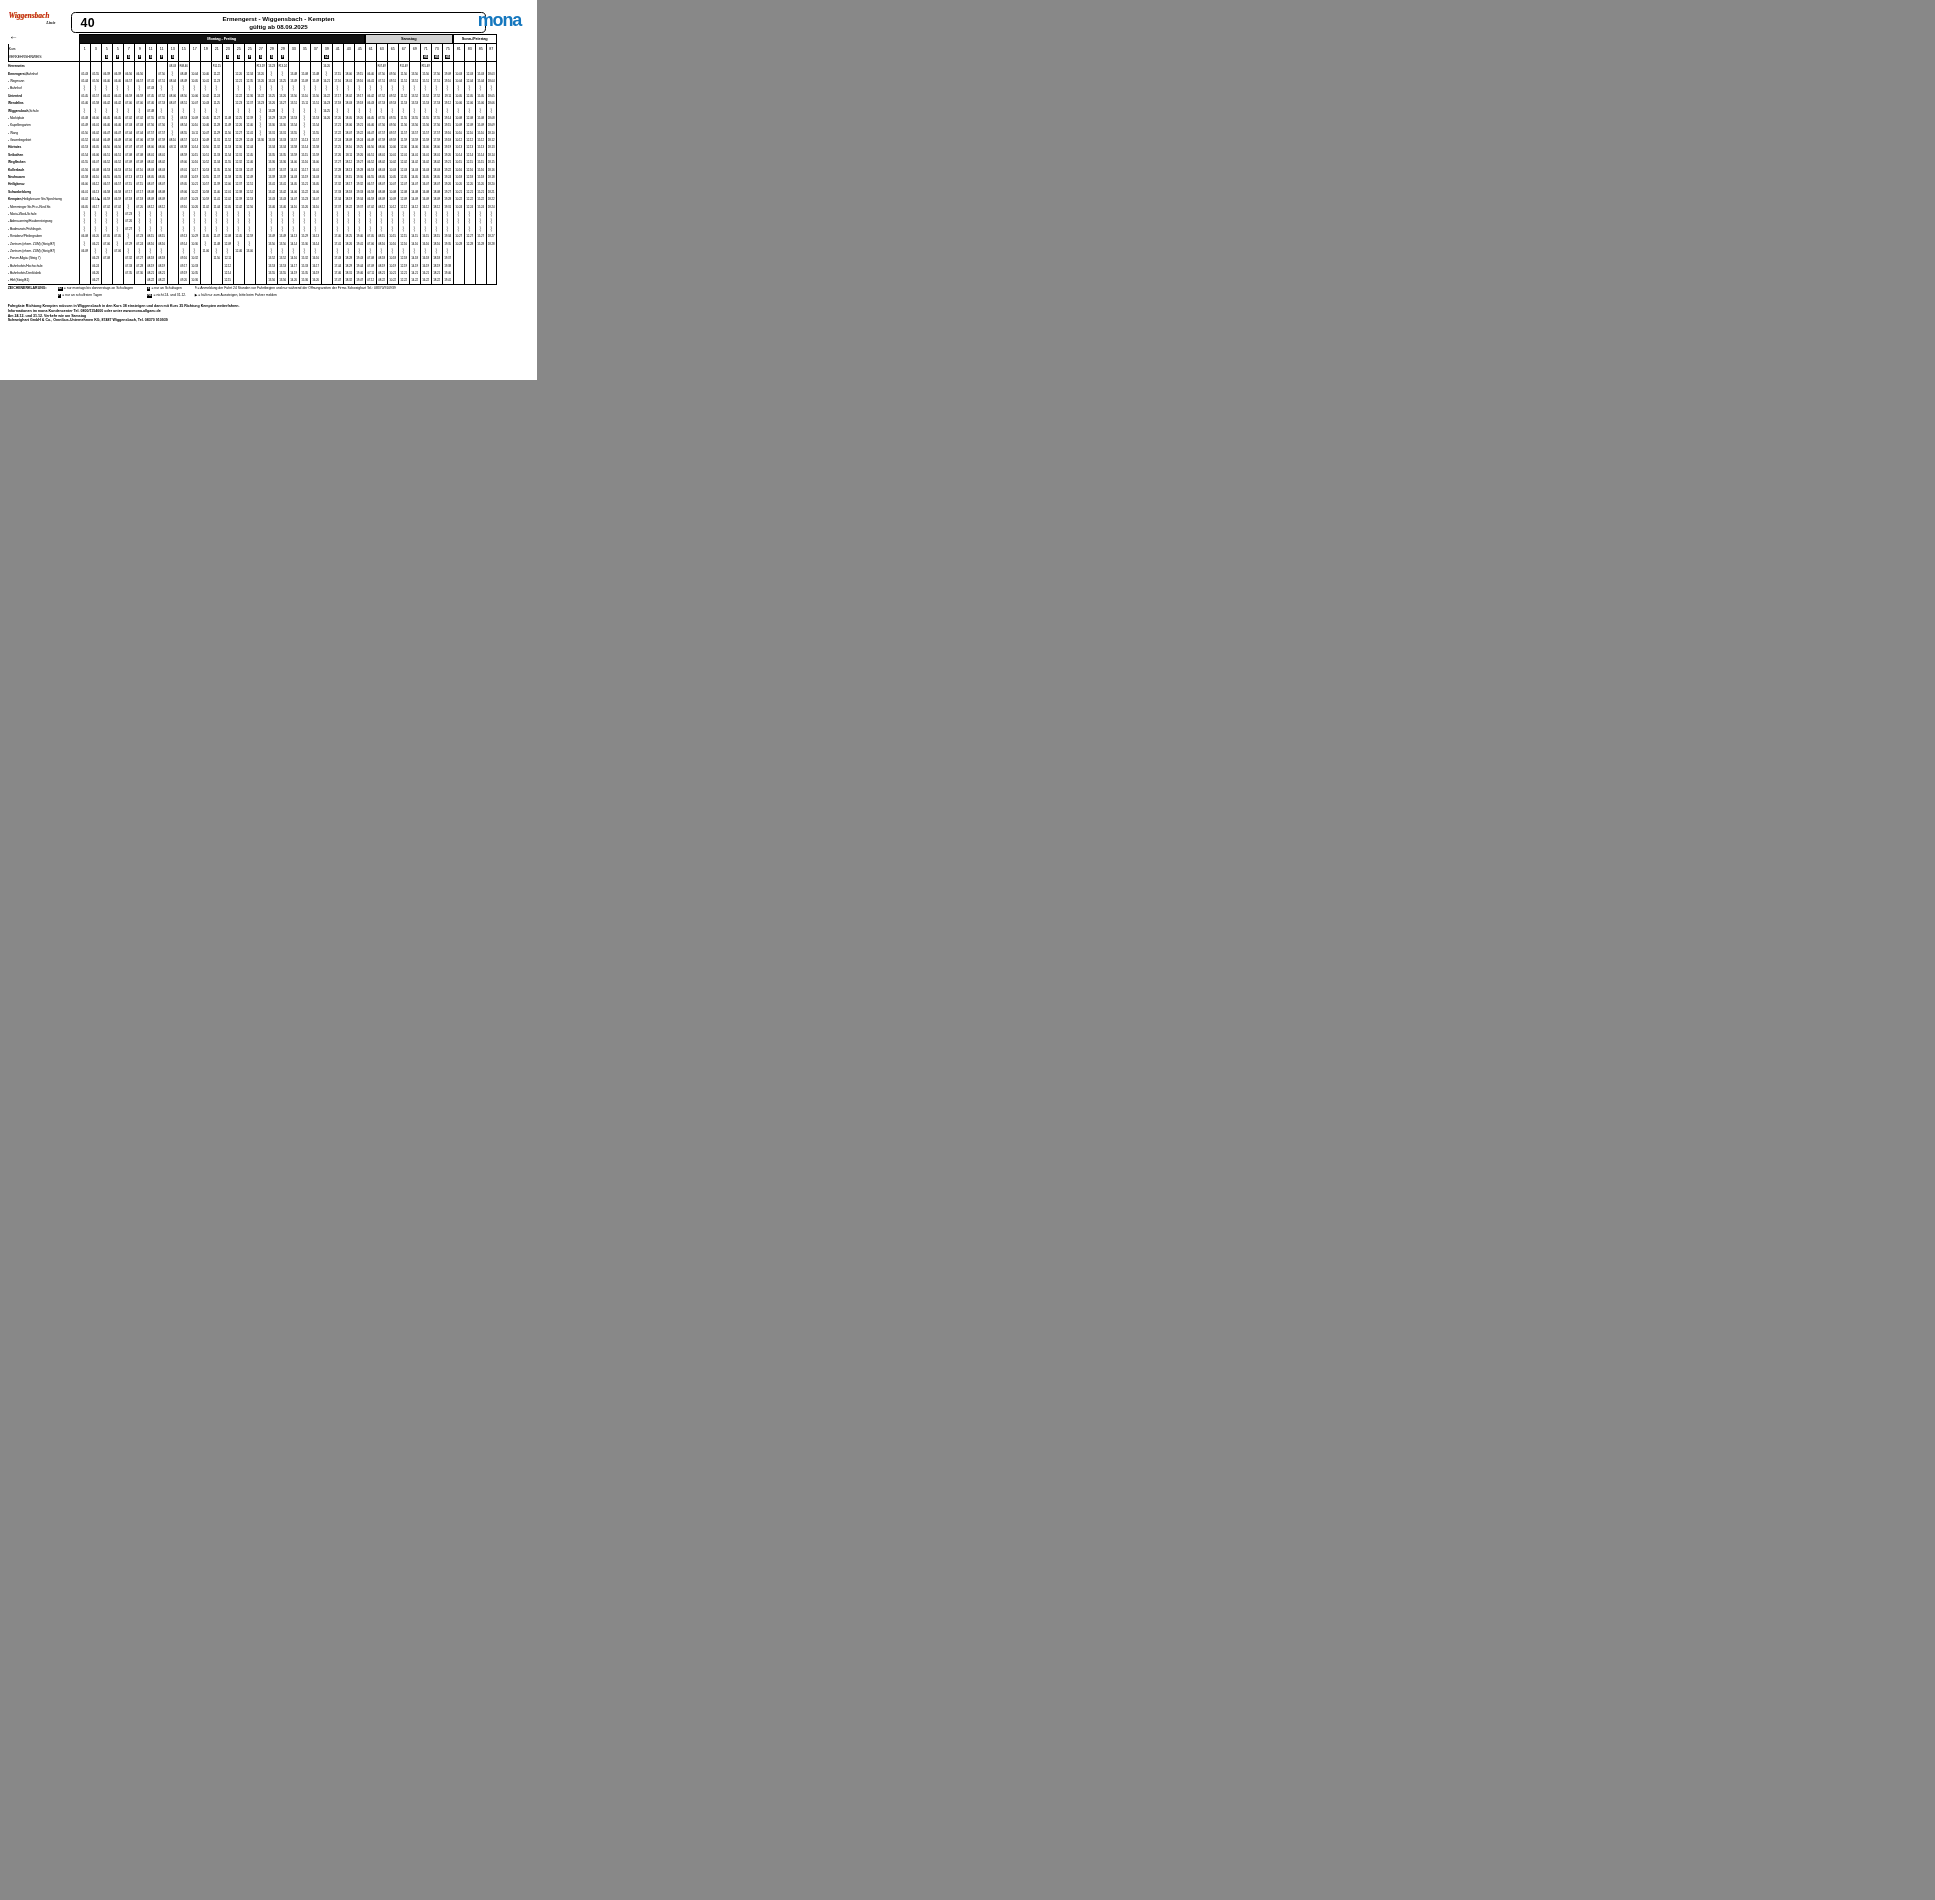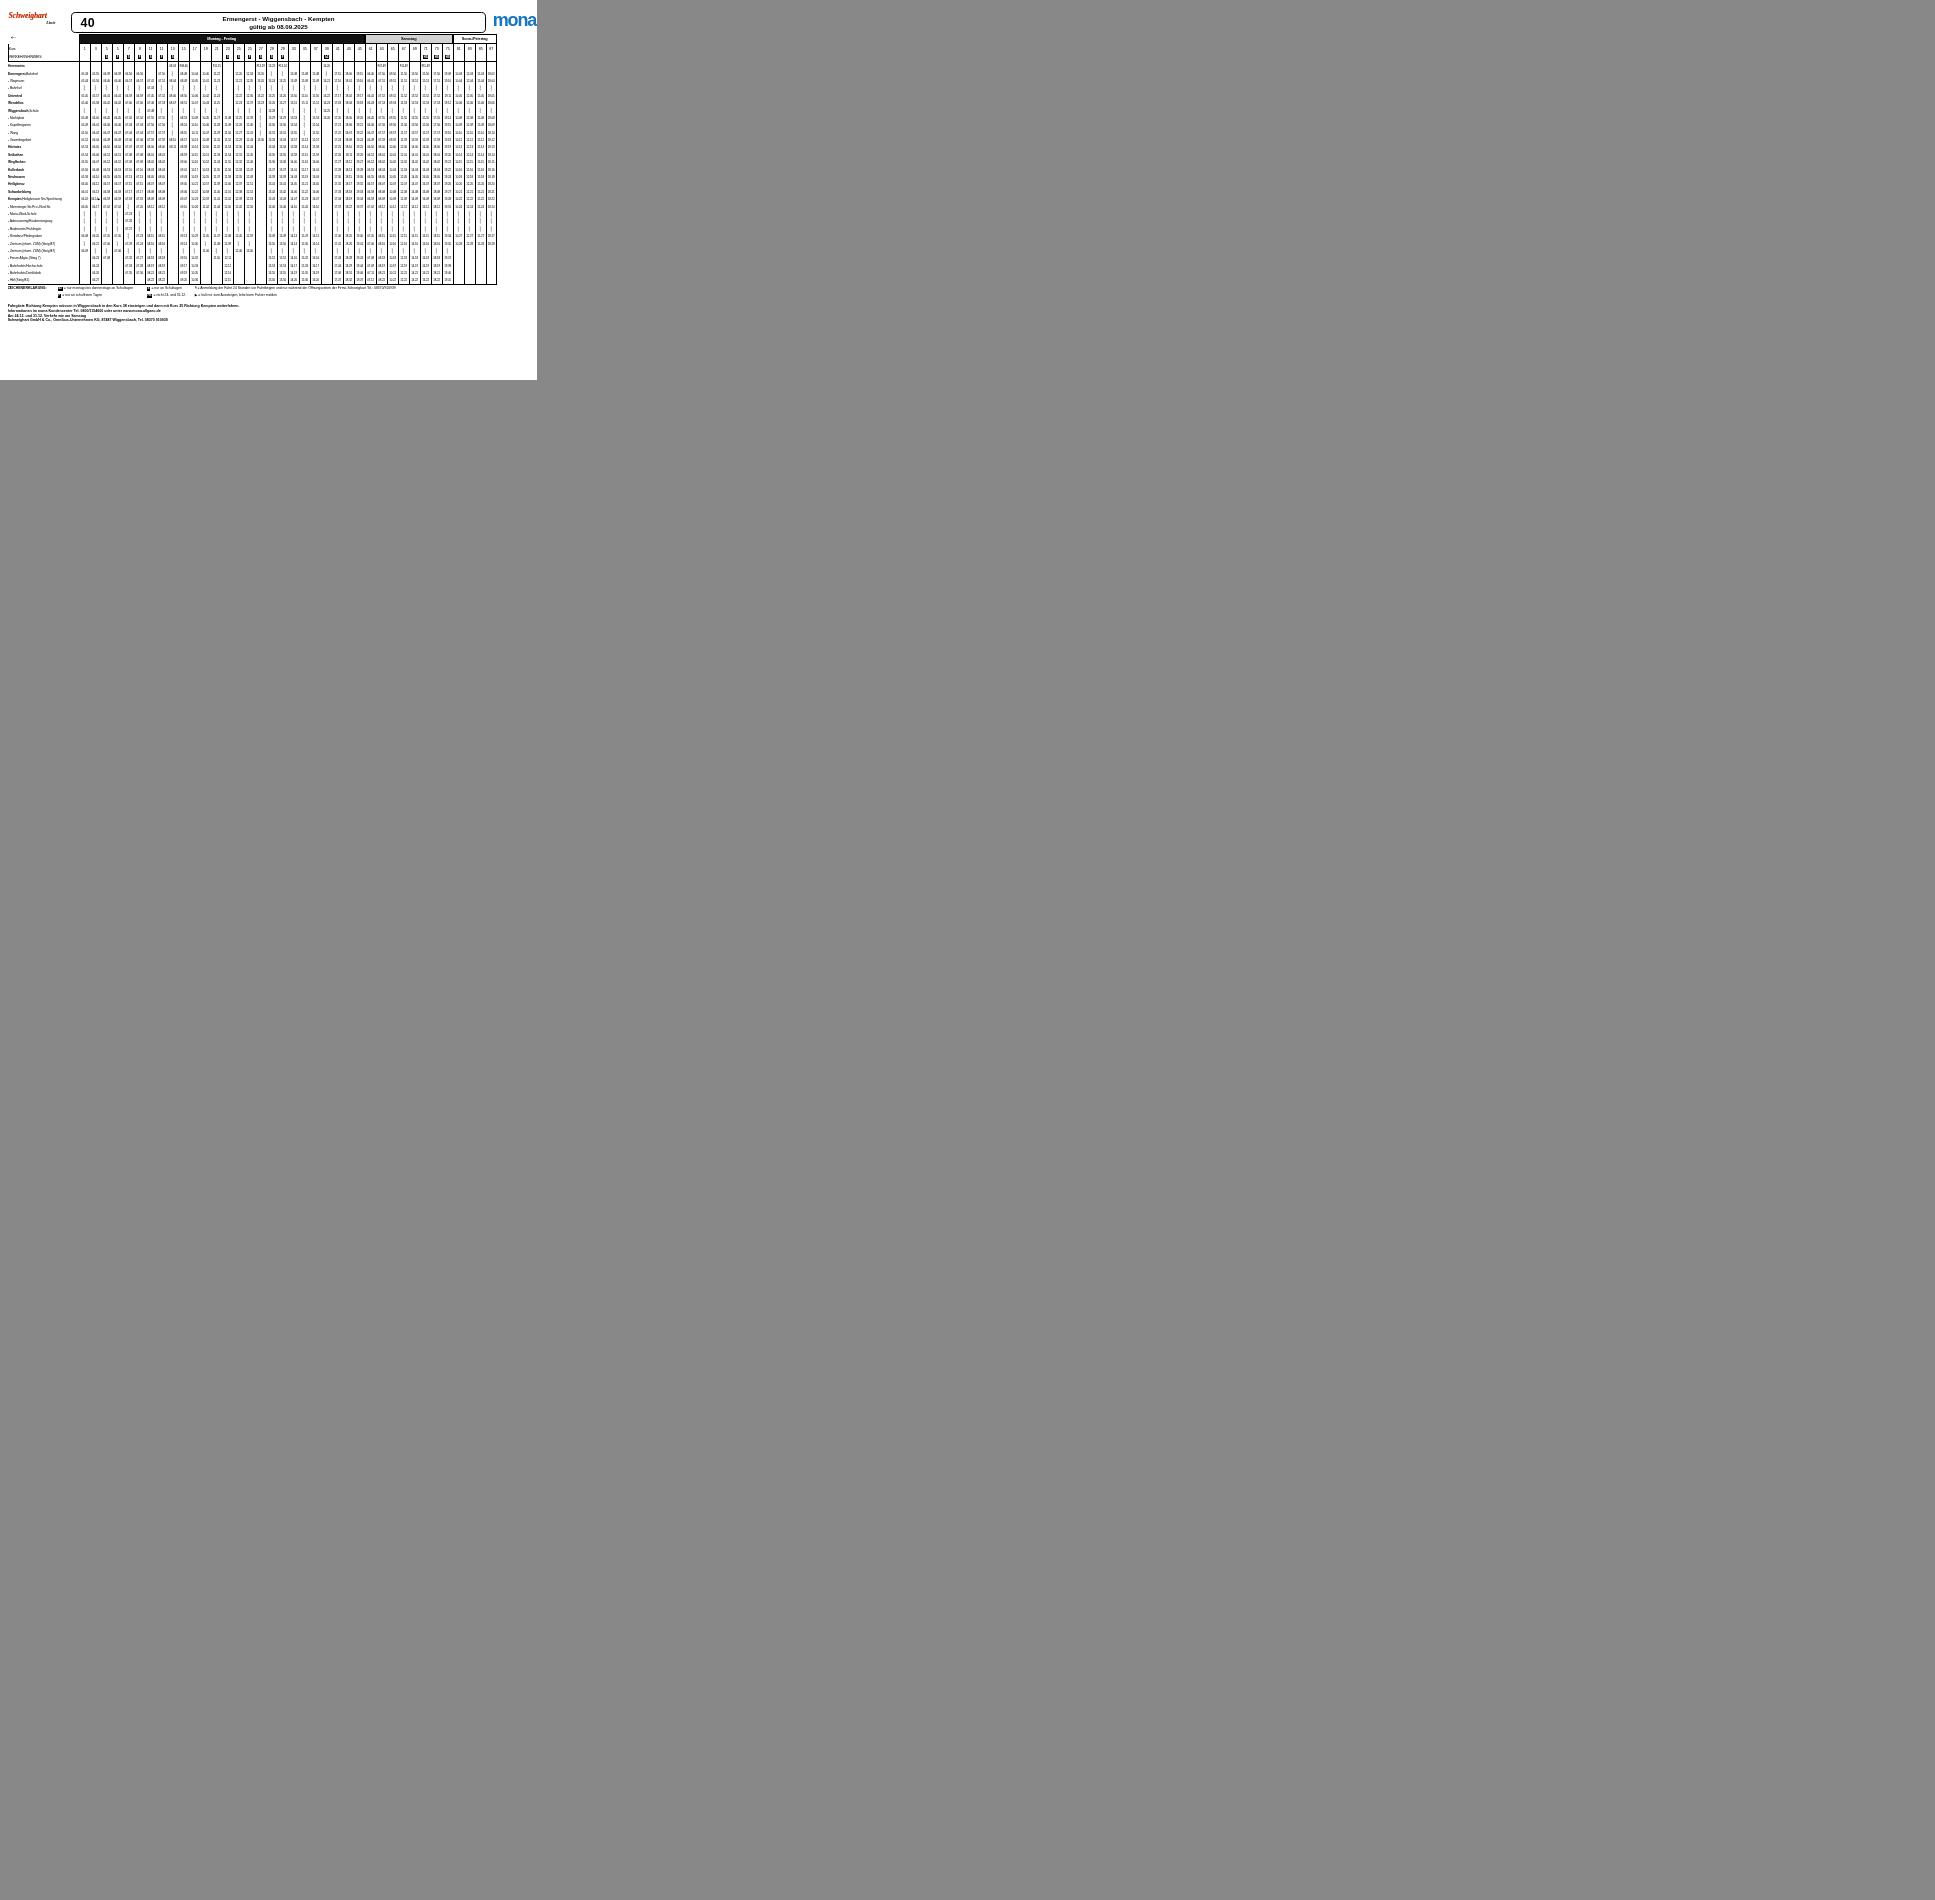--- a/index.html
+++ b/index.html
@@ -10,21 +10,21 @@
   #brandbox{position:absolute;left:8.5px;top:11.6px;width:47px;height:20px;}
   #brand-script{font-family:"Liberation Serif",serif;font-style:italic;font-weight:bold;
     font-size:7.4px;color:#c4201f;text-shadow:0.4px 0.4px 0 #d9b13b;line-height:7.7px;}
   #brand-sub{font-family:"Liberation Serif",serif;font-style:italic;font-weight:bold;
     font-size:4.3px;color:#111;text-align:right;margin-top:0.8px;}
   #titlebox{position:absolute;left:58px;top:12.4px;width:413px;height:18.6px;
     border:1.2px solid #000;border-radius:4.6px;display:flex;align-items:center;margin-left:13px;}
   #line-number{font-size:12.4px;font-weight:bold;padding:0 0 0 8.5px;letter-spacing:0.4px;}
   #title-center{flex:1;text-align:center;transform:translateX(-11.6px);}
   .title-line{font-weight:bold;font-size:6.2px;line-height:7.4px;}
-  #mona{position:absolute;right:1px;top:10px;font-size:18px;font-weight:bold;
+  #mona{position:absolute;right:16px;top:10px;font-size:18px;font-weight:bold;
     color:#1577be;letter-spacing:-1.2px;font-family:"Liberation Sans",sans-serif;}
   #back-arrow{position:absolute;left:9.3px;top:33px;font-size:8.5px;font-weight:bold;line-height:7px;}
 
   
   #grid{position:absolute;left:7.7px;top:34px;display:grid;
         grid-template-columns:71px repeat(38,11px);}
   .c{display:flex;align-items:center;justify-content:center;position:relative;
      font-size:2.9px;letter-spacing:-0.1px;white-space:nowrap;}
   .band-label{height:7.7px;}
   .band{height:7.7px;font-weight:bold;font-size:3.9px;border:0.4px solid #000;}
@@ -54,21 +54,21 @@
 
   
   #footer{position:absolute;left:7.7px;top:304px;font-weight:bold;font-size:3.6px;line-height:4.8px;}
 </style>
 </head>
 <body>
 
 <div id="page">
 
   <div id="brandbox">
-    <div id="brand-script">Schweighart</div>
+    <div id="brand-script">Wiggensbach</div>
     <div id="brand-sub">Linie</div>
   </div>
 
   <div id="titlebox">
     <div id="line-number">40</div>
     <div id="title-center">
       <div class="title-line">Ermengerst - Wiggensbach - Kempten</div>
       <div class="title-line">gültig ab 08.09.2025</div>
     </div>
   </div>

